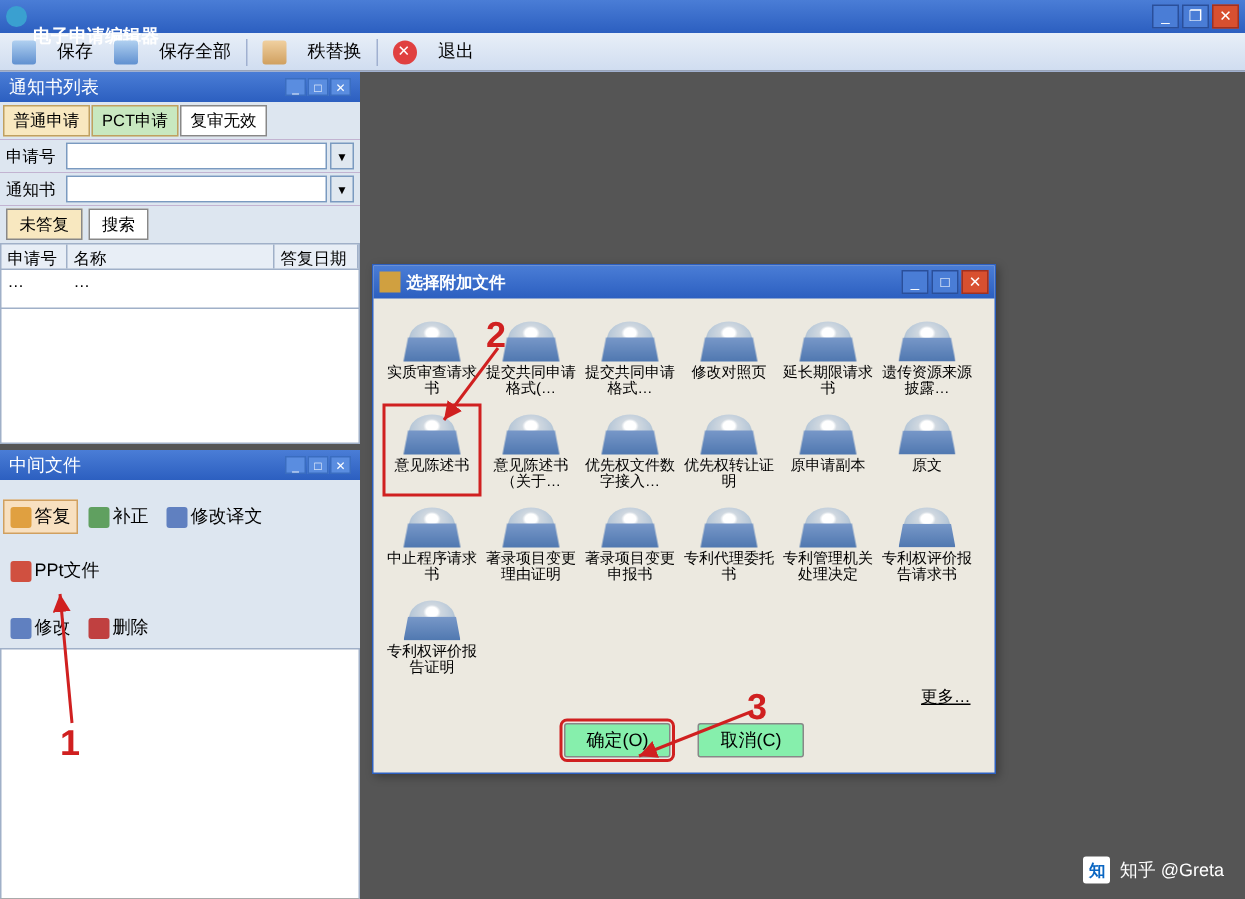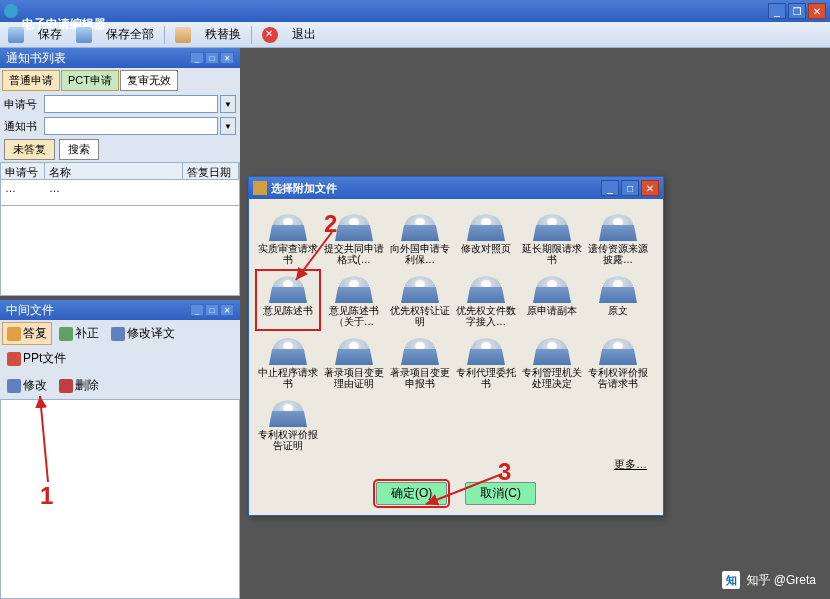--- a/index.html
+++ b/index.html
@@ -49,21 +49,21 @@
 .table-header { display: flex; background: #e8eef6; border: 1px solid #a0b0c8; height: 18px; }
 .table-header .th { border-right: 1px solid #a0b0c8; padding: 2px 4px; font-size: 11px; }
 .table-body { background: #fff; border: 1px solid #a0b0c8; border-top: none; overflow: hidden; }
 .tr { display: flex; padding: 2px 0; }
 .tr.sel { background: #c0d8f0; }
 .td { padding: 0 4px; font-size: 11px; overflow: hidden; white-space: nowrap; }
 
 
 .lower-panel { margin-top: 4px; }
 .lower-toolbar { background: #dde6f0; padding: 2px; display: flex; flex-wrap: wrap; gap: 2px; }
-.lt-btn { display: flex; align-items: center; gap: 2px; padding: 2px 4px; border: 1px solid transparent; cursor: pointer; font-size: 11px; }
+.lt-btn { display: flex; align-items: center; gap: 2px; padding: 2px 4px; border: 1px solid transparent; cursor: pointer; font-size: 11px; margin-top: 11px; }
 .lt-btn.highlighted { background: #f8e0c0; border: 1px solid #d0a060; }
 .lt-icon { width: 14px; height: 14px; background: #aaa; border-radius: 2px; }
 .lt-icon.reply { background: #e0a040; }
 .lt-icon.fix { background: #60a060; }
 .lt-icon.edit { background: #6080c0; }
 .lt-icon.ppt { background: #d05040; }
 .lt-icon.del { background: #c04040; }
 .lower-body { height: 200px; background: #fff; border: 1px solid #a0b0c8; }
 
 
@@ -238,21 +238,21 @@
             <div class="disc"></div>
             <div class="fold"></div>
           </div>
           <div class="file-label">提交共同申请格式(…</div>
         </div>
         <div class="file-item">
           <div class="file-icon">
             <div class="disc"></div>
             <div class="fold"></div>
           </div>
-          <div class="file-label">向外国申请专利保…</div>
+          <div class="file-label">提交共同申请格式…</div>
         </div>
         <div class="file-item">
           <div class="file-icon">
             <div class="disc"></div>
             <div class="fold"></div>
           </div>
           <div class="file-label">修改对照页</div>
         </div>
         <div class="file-item">
           <div class="file-icon">
@@ -280,28 +280,28 @@
             <div class="disc"></div>
             <div class="fold"></div>
           </div>
           <div class="file-label">意见陈述书（关于…</div>
         </div>
         <div class="file-item">
           <div class="file-icon">
             <div class="disc"></div>
             <div class="fold"></div>
           </div>
+          <div class="file-label">优先权文件数字接入…</div>
+        </div>
+        <div class="file-item">
+          <div class="file-icon">
+            <div class="disc"></div>
+            <div class="fold"></div>
+          </div>
           <div class="file-label">优先权转让证明</div>
-        </div>
-        <div class="file-item">
-          <div class="file-icon">
-            <div class="disc"></div>
-            <div class="fold"></div>
-          </div>
-          <div class="file-label">优先权文件数字接入…</div>
         </div>
         <div class="file-item">
           <div class="file-icon">
             <div class="disc"></div>
             <div class="fold"></div>
           </div>
           <div class="file-label">原申请副本</div>
         </div>
         <div class="file-item">
           <div class="file-icon">

